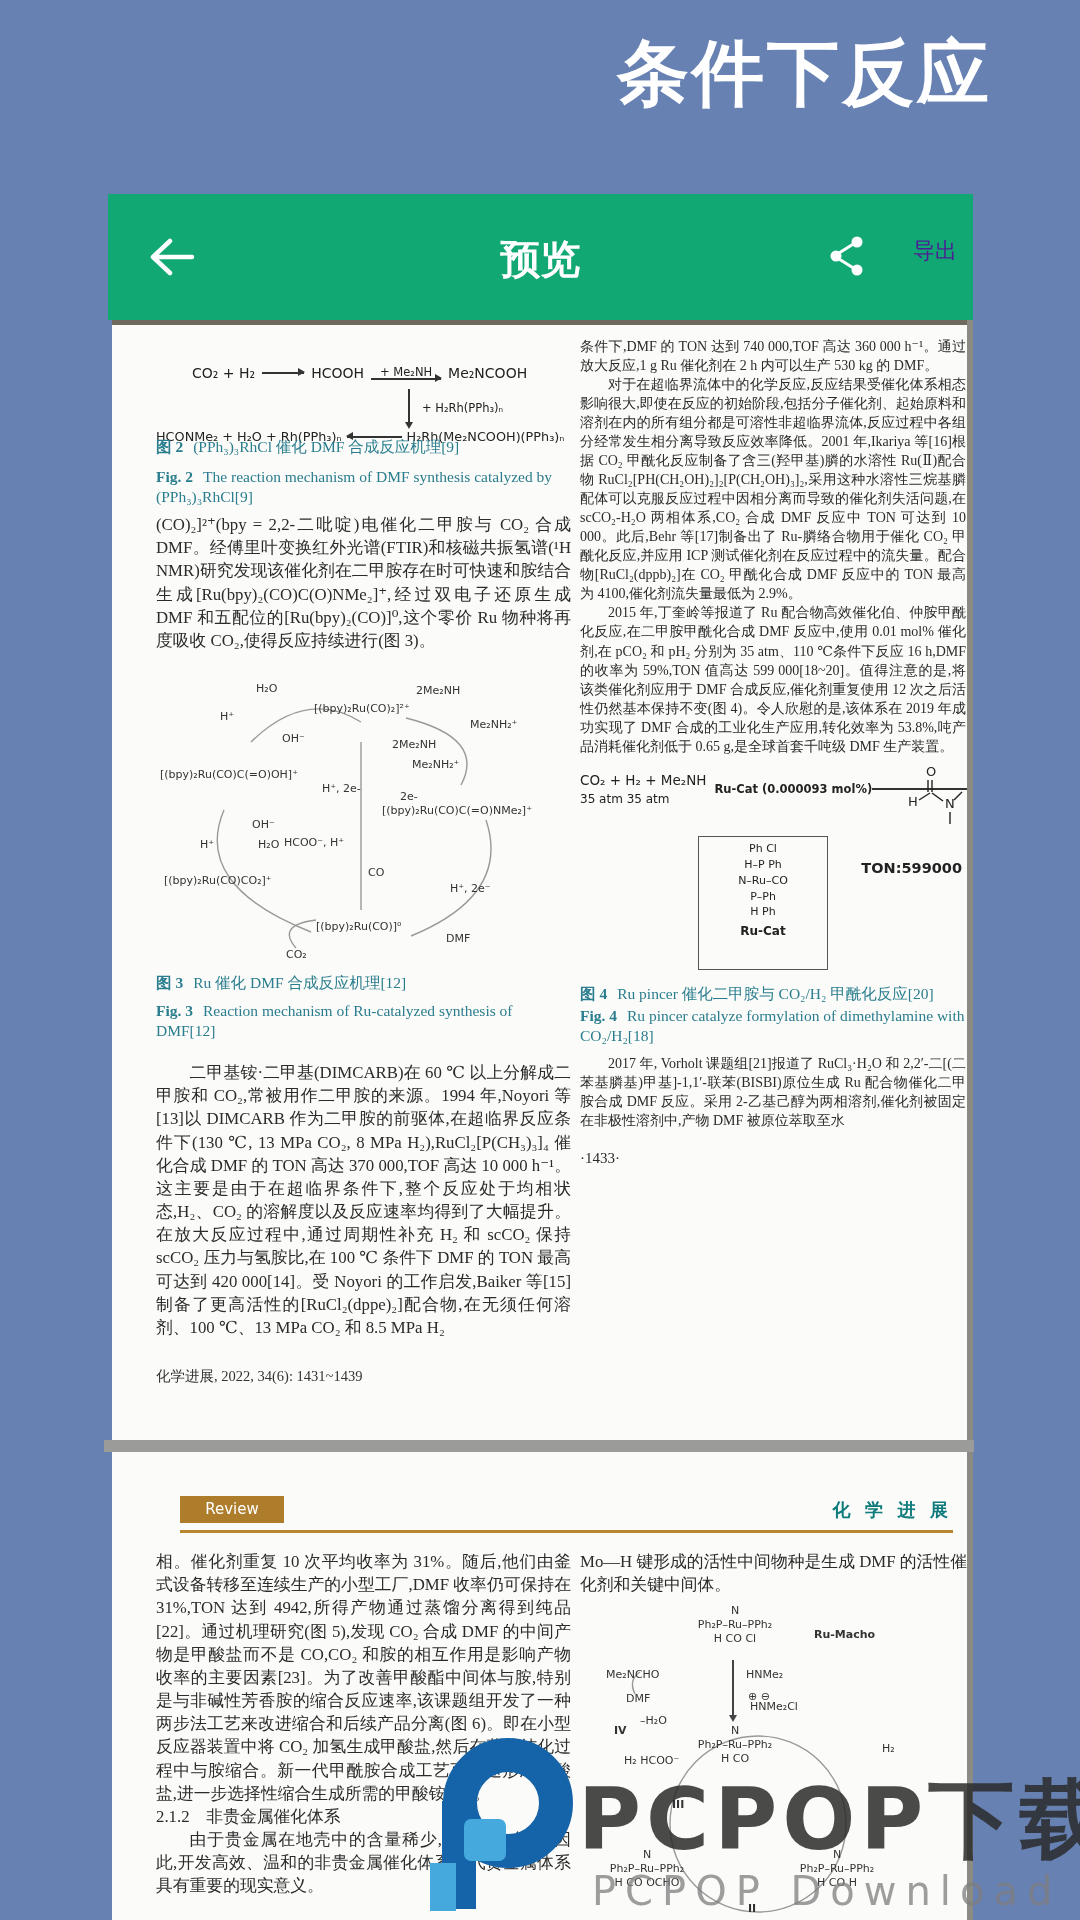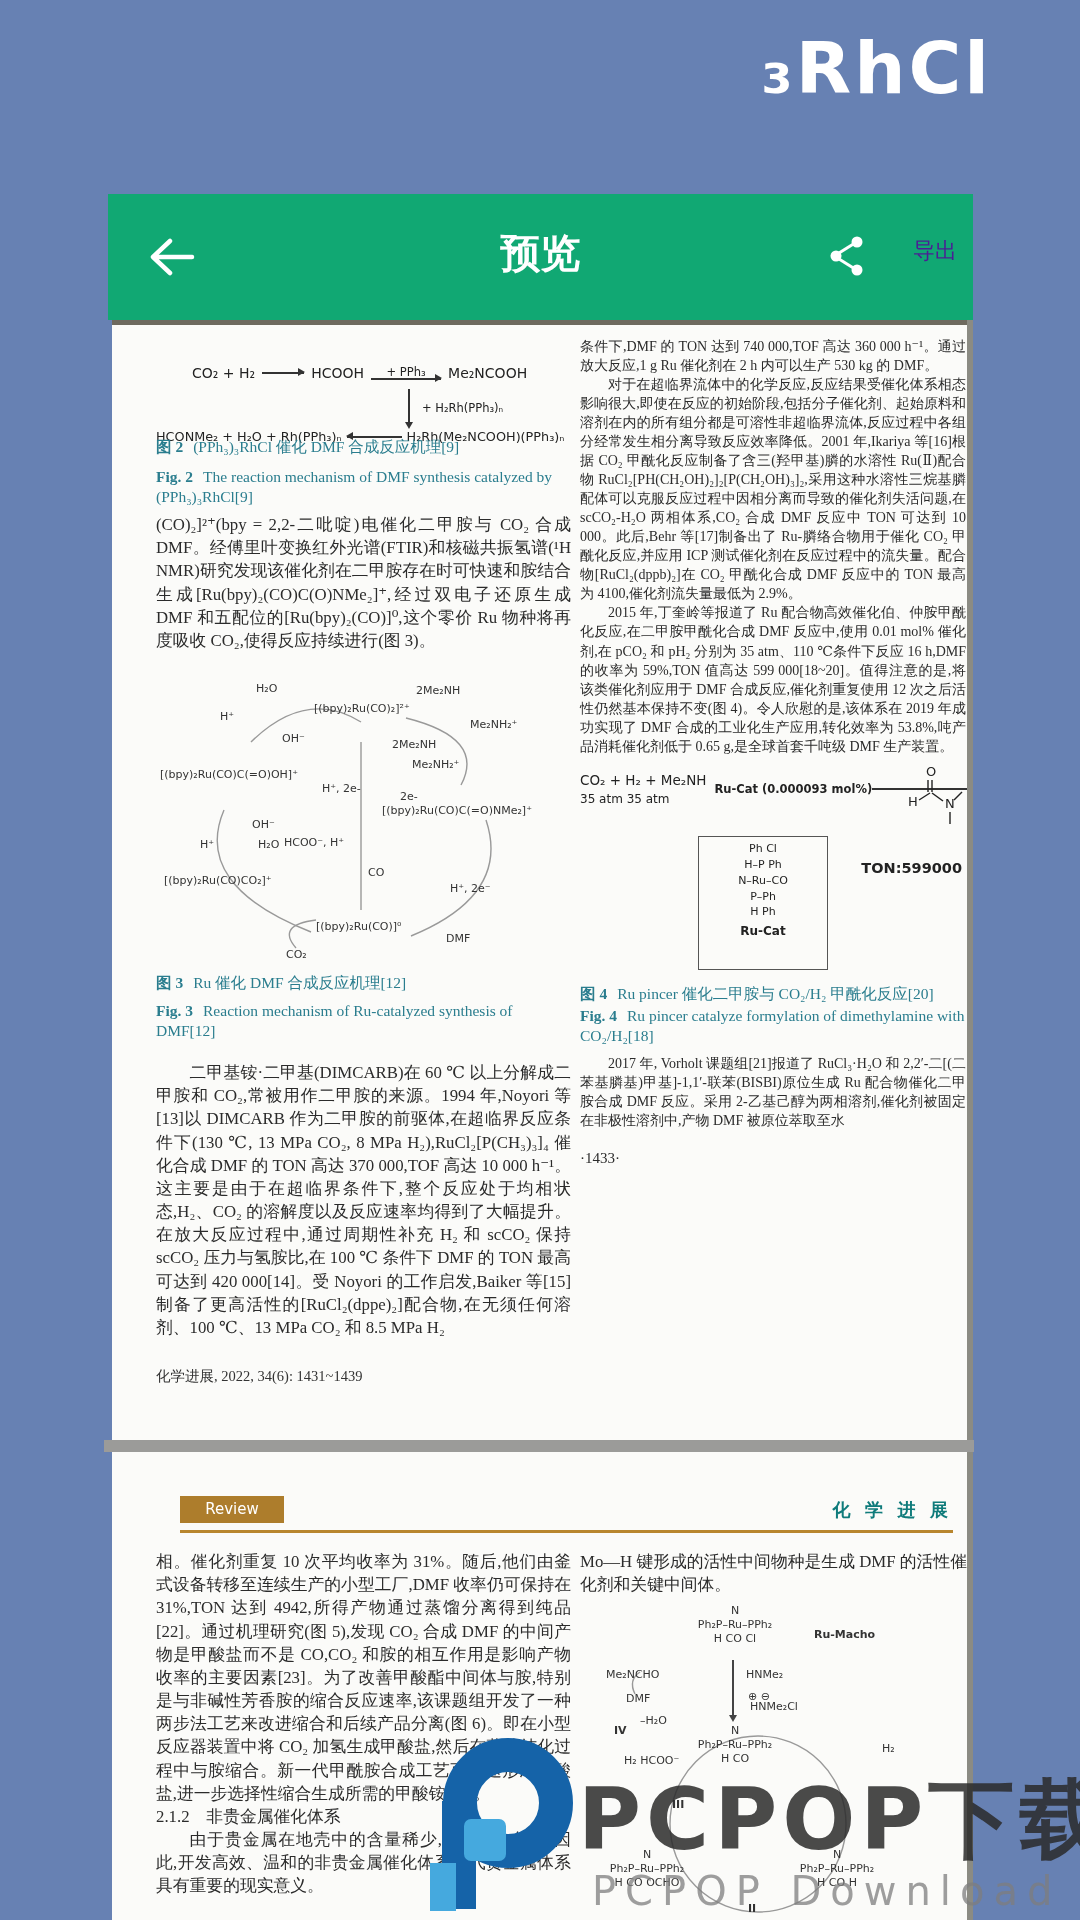--- a/index.html
+++ b/index.html
@@ -4,21 +4,21 @@
 <style>
   html,body{margin:0;padding:0;background:#444;}
   .screen{position:relative;width:1080px;height:1920px;background:#6781b3;overflow:hidden;
           font-family:"Liberation Serif","DejaVu Serif",serif;}
   
   .banner-title{position:absolute;top:26px;right:88px;font-family:"DejaVu Sans","Liberation Sans",sans-serif;
     font-weight:900;font-size:72px;color:#ffffff;letter-spacing:3px;white-space:nowrap;}
   
   .appbar{position:absolute;left:108px;top:194px;width:865px;height:126px;background:#11a873;}
   .back-btn{position:absolute;left:38px;top:40px;width:52px;height:46px;cursor:pointer;}
-  .appbar-title{position:absolute;left:0;right:0;top:32px;text-align:center;color:#fff;font-size:40px;
+  .appbar-title{position:absolute;left:0;right:0;top:38px;text-align:center;color:#fff;font-size:40px;
     font-family:"DejaVu Sans","Liberation Sans",sans-serif;font-weight:bold;}
   .share-btn{position:absolute;right:106px;top:40px;width:40px;height:44px;cursor:pointer;}
   .export-btn{position:absolute;right:16px;top:42px;color:#4c1d95;font-size:22px;
     font-family:"DejaVu Sans","Liberation Sans",sans-serif;cursor:pointer;}
   
   .side-strip{position:absolute;left:967px;top:320px;width:6px;height:1600px;background:#8b8b83;}
   .page{position:absolute;left:112px;width:855px;background:#fbfbf9;overflow:hidden;color:#2b2b2b;}
   .page1{top:320px;height:1120px;border-top:5px solid #6e6a5f;}
   .page-divider{position:absolute;left:104px;top:1440px;width:870px;height:12px;background:#9b9b99;}
   .page2{top:1452px;height:468px;}
@@ -111,21 +111,21 @@
   .wm-title{position:absolute;left:578px;top:1762px;font-family:"DejaVu Sans","Liberation Sans",sans-serif;
     font-weight:900;font-size:86px;letter-spacing:5px;color:rgba(42,42,42,0.85);white-space:nowrap;}
   .wm-sub{position:absolute;left:592px;top:1862px;font-family:"DejaVu Sans","Liberation Sans",sans-serif;
     font-size:40px;letter-spacing:9px;color:rgba(125,125,125,0.75);white-space:nowrap;margin-top:6px;}
 </style>
 </head>
 <body>
 
 <div class="screen">
 
-  <div class="banner-title">₃RhCl</div>
+  <div class="banner-title">条件下反应</div>
 
   <div class="appbar">
     <div class="back-btn">
       <span>
         <svg width="52" height="46" viewBox="0 0 52 46">
           <path d="M24 7 L7 23 L24 39 M7 23 H46" stroke="#ffffff" stroke-width="4.5" fill="none" stroke-linecap="round" stroke-linejoin="round"></path>
         </svg>
       </span>
     </div>
     <div class="appbar-title">预览</div>
@@ -147,21 +147,21 @@
 
   <div class="page page1">
     <div class="lcol">
 
       <div class="fig2">
         <div class="f2row f2r1">
           <span>CO₂ + H₂</span>
           <span class="arrR w42"></span>
           <span>HCOOH</span>
           <span class="arrlab">
-            <span>+ PPh₃</span>
+            <span>+ Me₂NH</span>
             <span class="arrR w70"></span>
           </span>
           <span>Me₂NCOOH</span>
         </div>
         <div class="f2v"></div>
         <div class="f2vl">+ H₂Rh(PPh₃)ₙ</div>
         <div class="f2row f2r3">
           <span>HCONMe₂ + H₂O + Rh(PPh₃)ₙ</span>
           <span class="arrL w55"></span>
           <span>H₂Rh(Me₂NCOOH)(PPh₃)ₙ</span>

